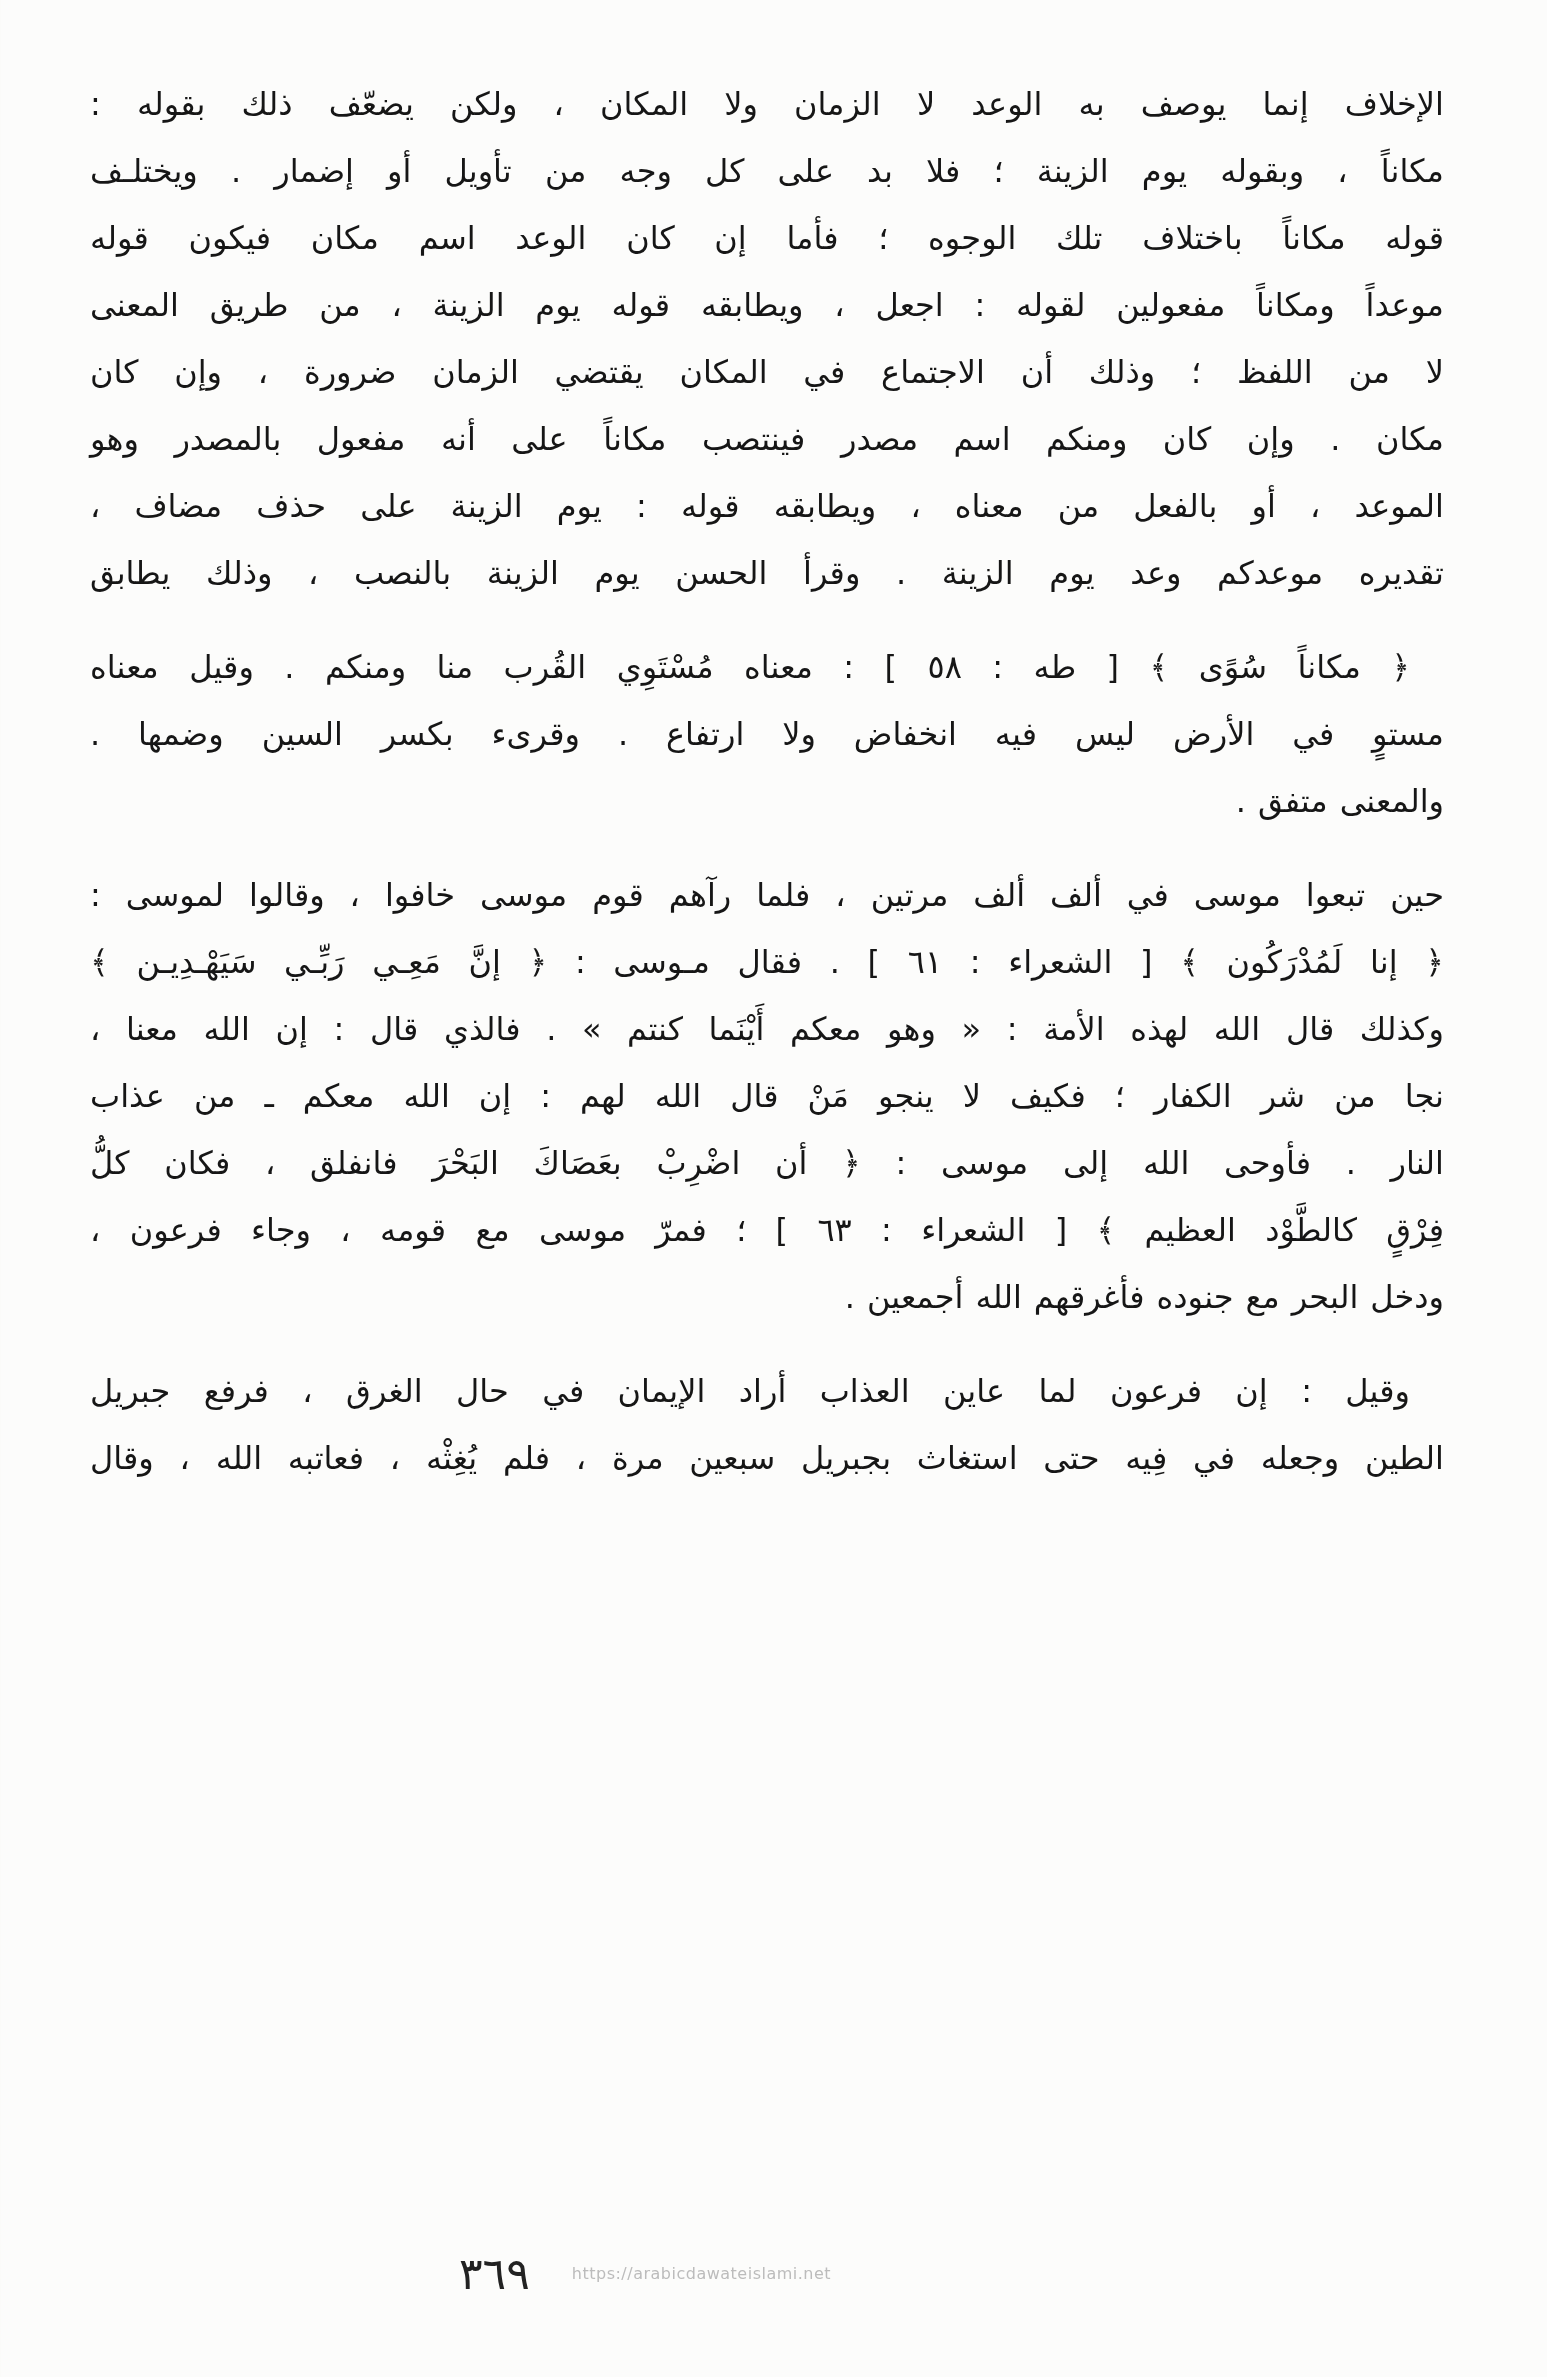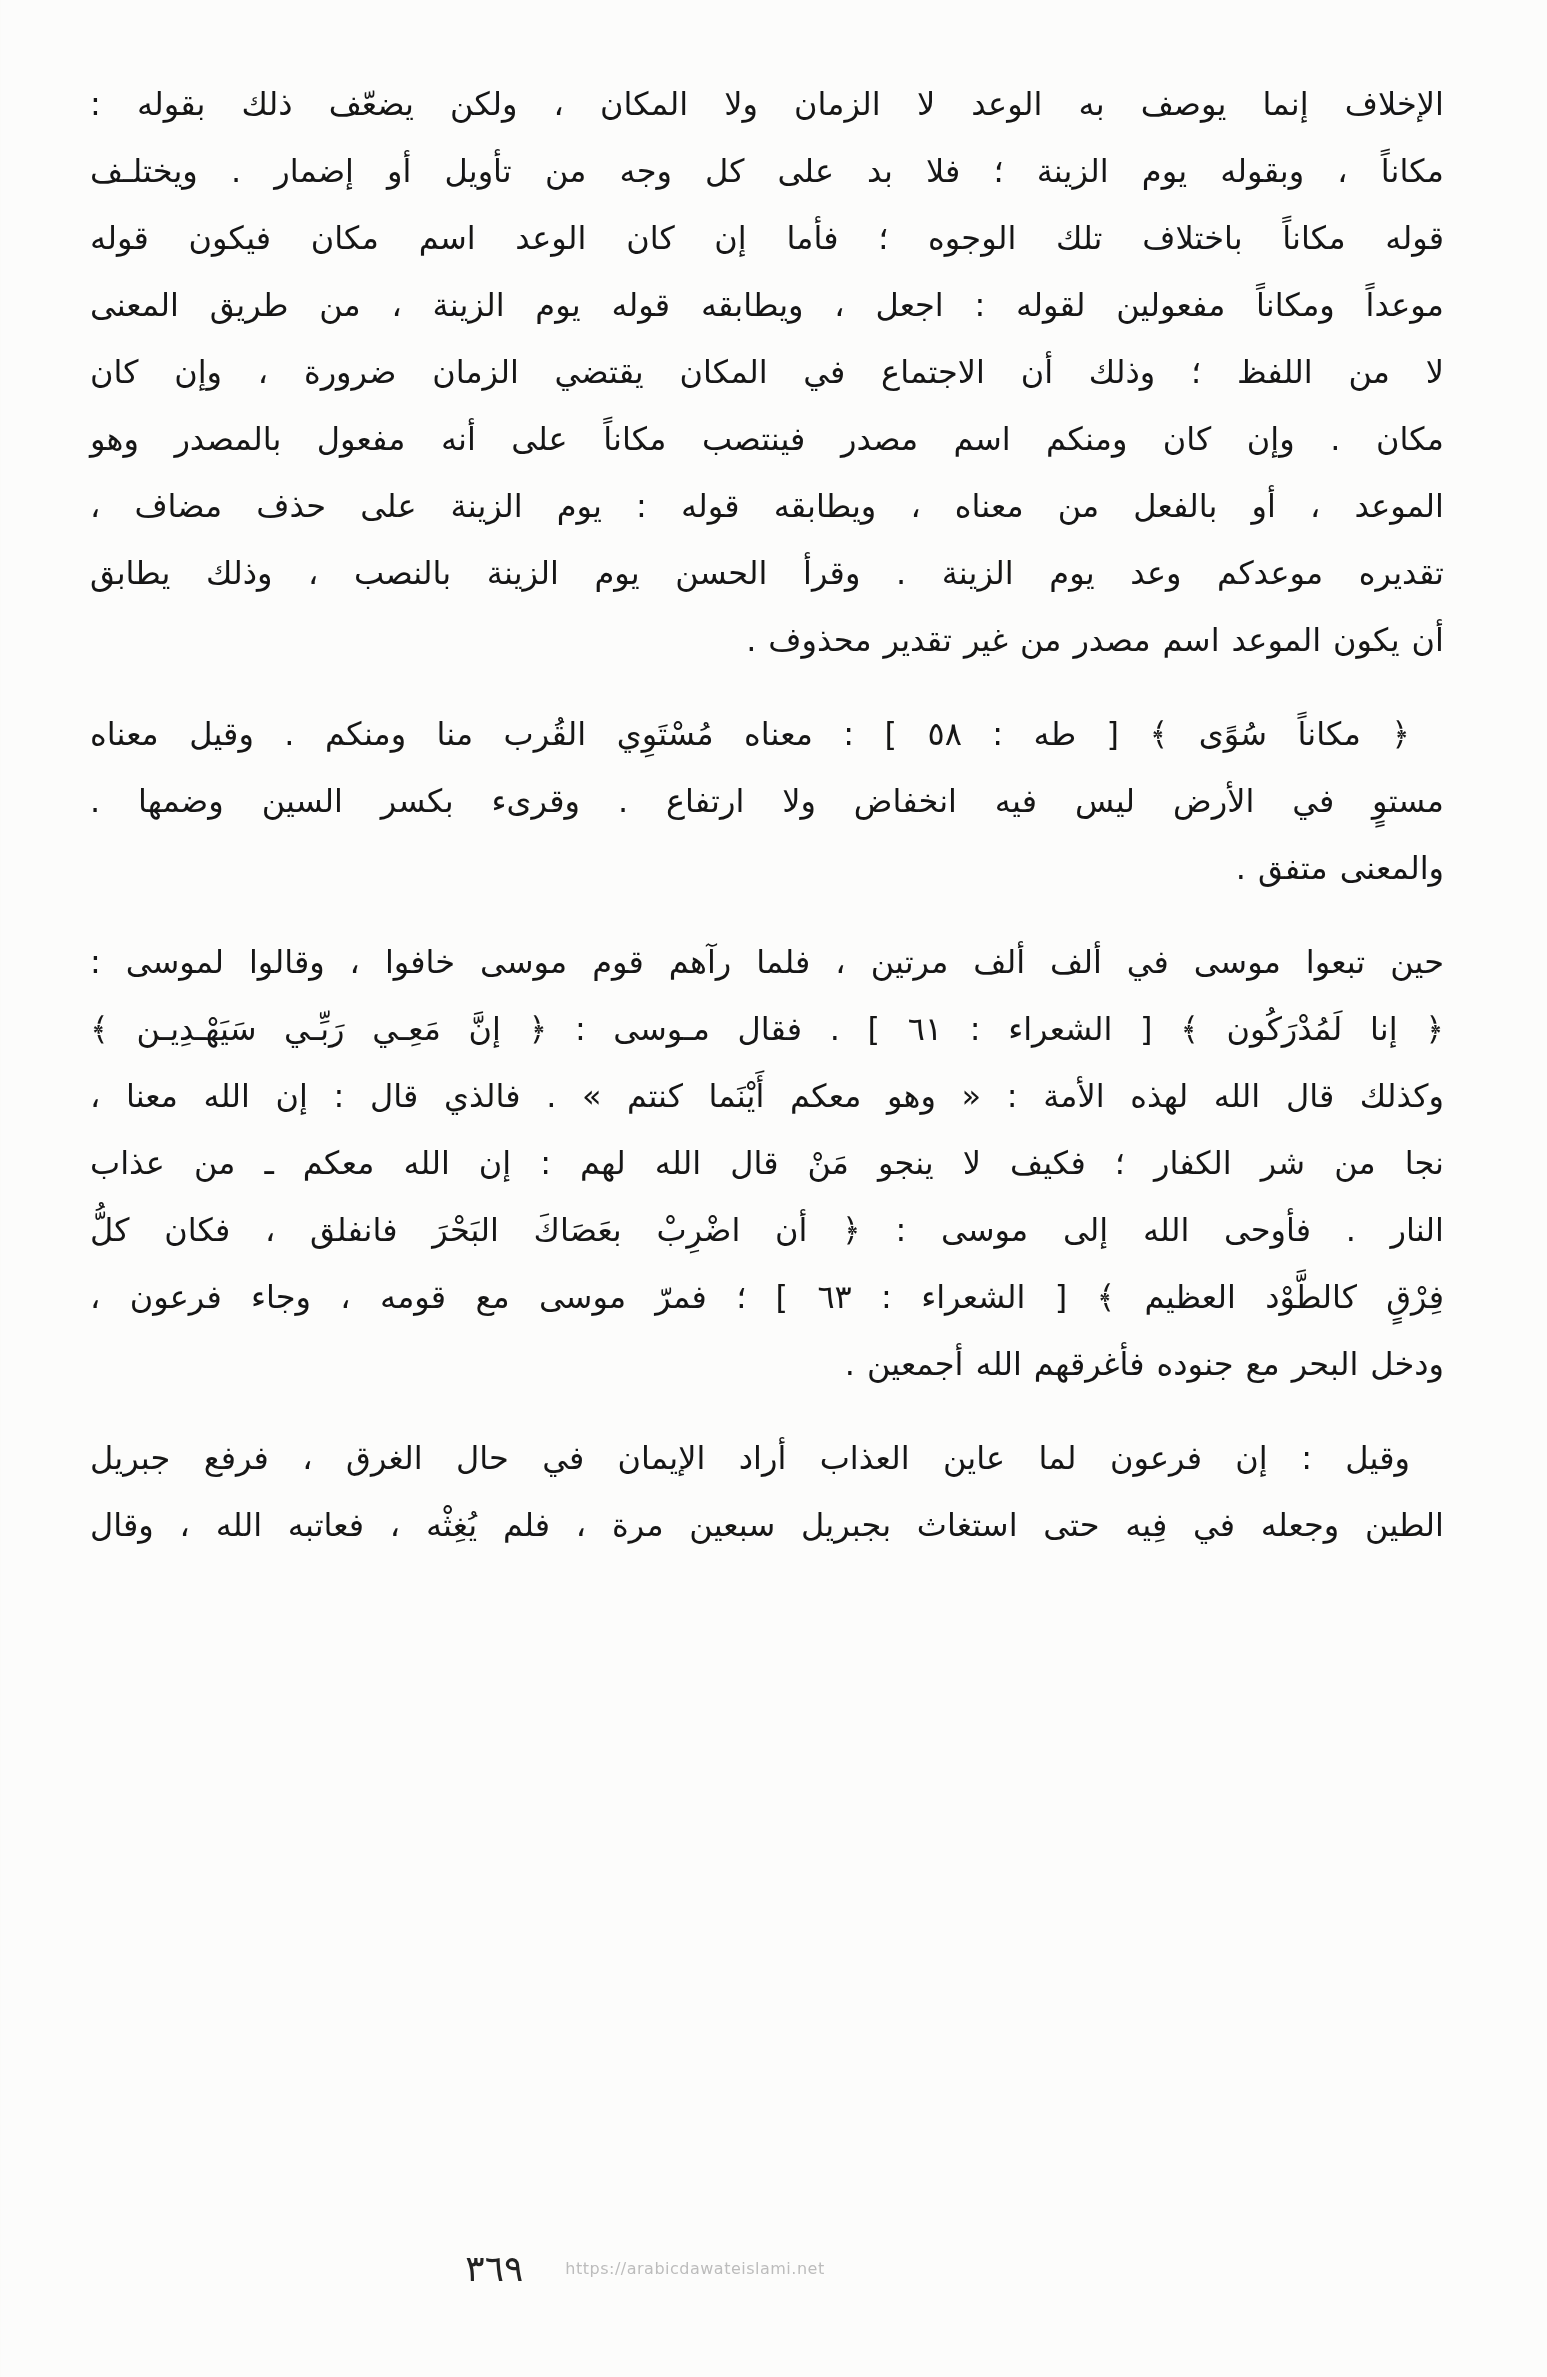--- a/index.html
+++ b/index.html
@@ -54,21 +54,21 @@
     left: 0;
     width: 100%;
     display: flex;
     direction: ltr;
     justify-content: center;
     align-items: center;
     gap: 42px;
     transform: translateX(-129px);
   }
   .page-number {
-    font-size: 36px;
+    font-size: 44px;
     color: #222222;
     direction: rtl;
   }
   .watermark {
     font-size: 16px;
     color: #bcbcbc;
     letter-spacing: 0.5px;
   }
 </style>
 </head>
@@ -78,21 +78,20 @@
   <div class="text-block">
       <div class="para">
         <div class="line">الإخلاف إنما يوصف به الوعد لا الزمان ولا المكان ، ولكن يضعّف ذلك بقوله :</div>
         <div class="line">مكاناً ، وبقوله يوم الزينة ؛ فلا بد على كل وجه من تأويل أو إضمار . ويختلـف</div>
         <div class="line">قوله مكاناً باختلاف تلك الوجوه ؛ فأما إن كان الوعد اسم مكان فيكون قوله</div>
         <div class="line">موعداً ومكاناً مفعولين لقوله : اجعل ، ويطابقه قوله يوم الزينة ، من طريق المعنى</div>
         <div class="line">لا من اللفظ ؛ وذلك أن الاجتماع في المكان يقتضي الزمان ضرورة ، وإن كان</div>
         <div class="line">مكان . وإن كان ومنكم اسم مصدر فينتصب مكاناً على أنه مفعول بالمصدر وهو</div>
         <div class="line">الموعد ، أو بالفعل من معناه ، ويطابقه قوله : يوم الزينة على حذف مضاف ،</div>
         <div class="line">تقديره موعدكم وعد يوم الزينة . وقرأ الحسن يوم الزينة بالنصب ، وذلك يطابق</div>
-        <div class="line line-end">أن يكون الموعد اسم مصدر من غير تقدير محذوف .</div>
       </div>
       <div class="para">
         <div class="line indent">﴿ مكاناً سُوًى ﴾ [ طه : ٥٨ ] : معناه مُسْتَوِي القُرب منا ومنكم . وقيل معناه</div>
         <div class="line">مستوٍ في الأرض ليس فيه انخفاض ولا ارتفاع . وقرىء بكسر السين وضمها .</div>
         <div class="line line-end">والمعنى متفق .</div>
       </div>
       <div class="para">
         <div class="line">حين تبعوا موسى في ألف ألف مرتين ، فلما رآهم قوم موسى خافوا ، وقالوا لموسى :</div>
         <div class="line">﴿ إنا لَمُدْرَكُون ﴾ [ الشعراء : ٦١ ] . فقال مـوسى : ﴿ إنَّ مَعِـي رَبِّـي سَيَهْـدِيـن ﴾</div>
         <div class="line">وكذلك قال الله لهذه الأمة : « وهو معكم أَيْنَما كنتم » . فالذي قال : إن الله معنا ،</div>

